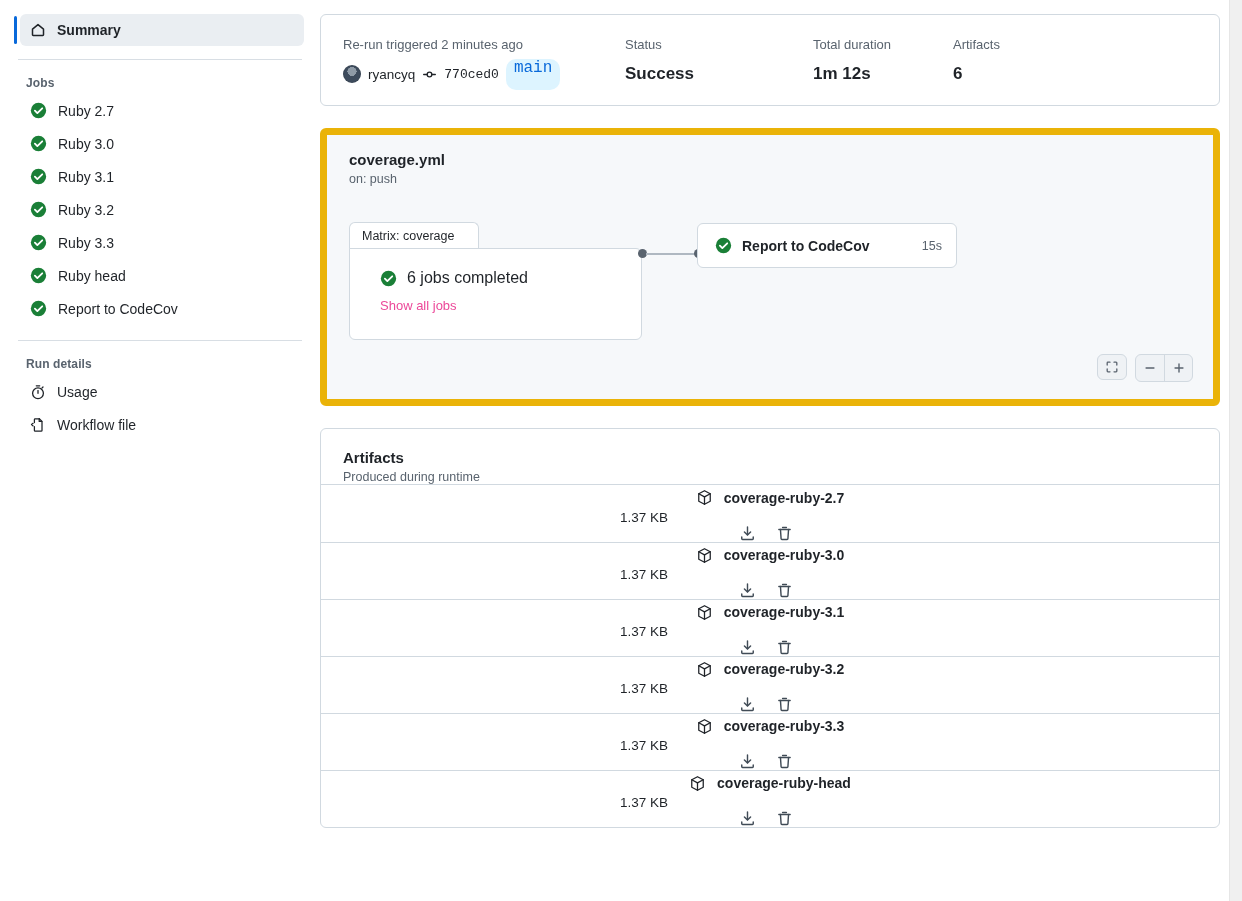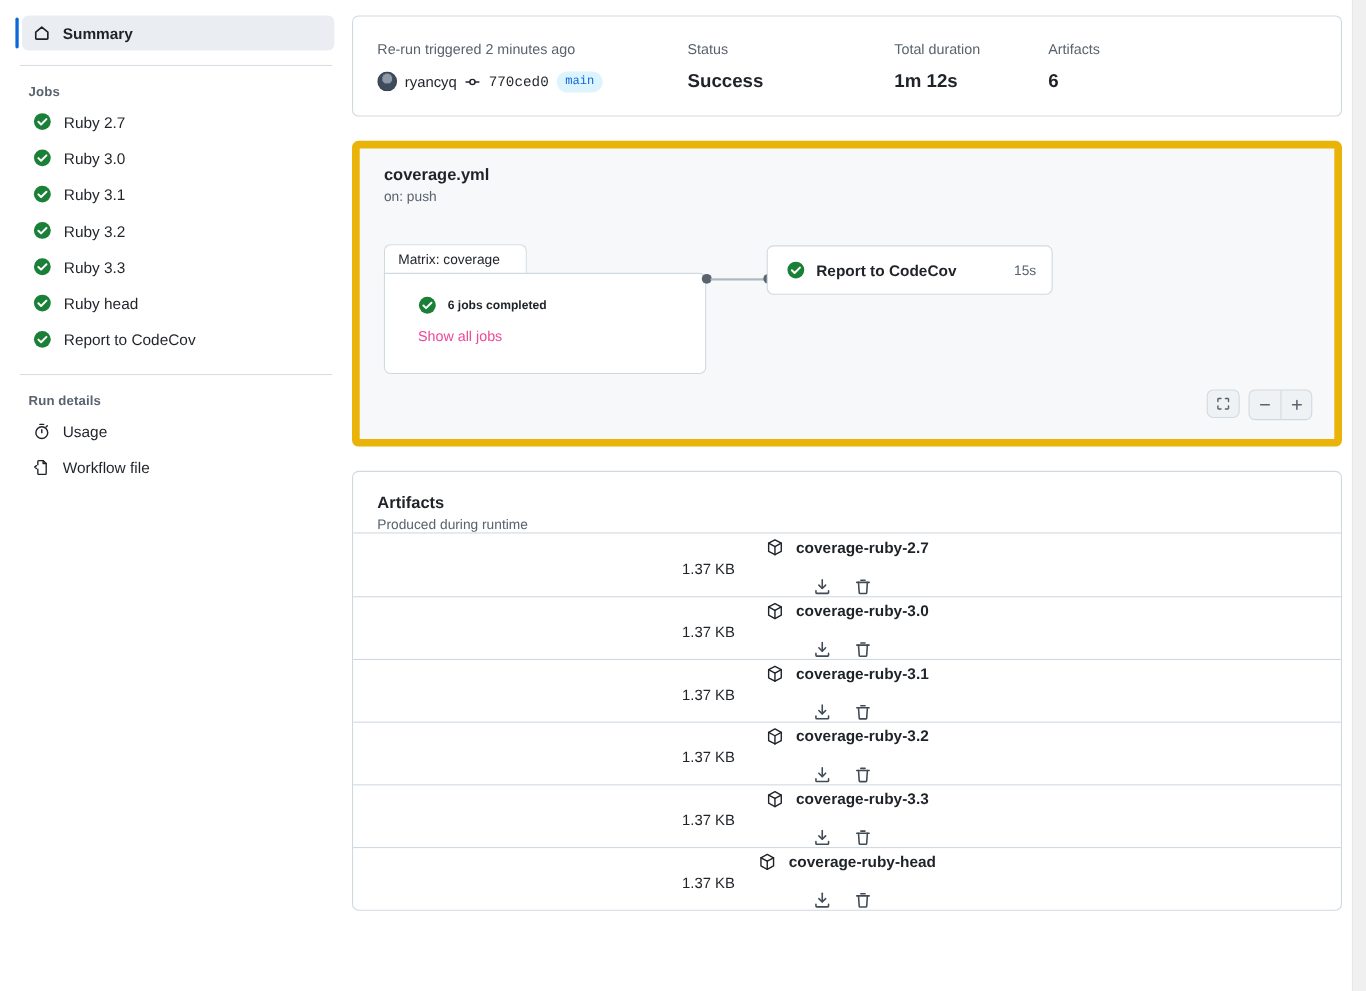--- a/index.html
+++ b/index.html
@@ -66,23 +66,23 @@
 
   .actor-line { display: flex; align-items: center; gap: 7px; height: 22px; }
   .avatar {
     width: 18px; height: 18px; border-radius: 50%;
     background: radial-gradient(circle at 50% 34%, #8e9aa6 0 34%, #3d4b5c 35% 100%);
     border: 1px solid rgba(0,0,0,.08); flex: 0 0 auto;
   }
   .actor-name { font-size: 13.5px; color: #1f2328; }
   .sha { font-size: 13px; color: #1f2328; font-family: "Liberation Mono", monospace; }
   .branch-badge {
-    font-family: "Liberation Mono", monospace; font-size: 11px;
+    font-family: "Liberation Mono", monospace; font-size: 16px;
     color: #0969da; background: #ddf4ff; border-radius: 10px;
-    padding: 1px 8px 2px 8px; line-height: 16px;
+    padding: 1px 8px 14px 8px; line-height: 16px;
   }
 
   
   .graph-card {
     position: relative; background: #f6f8fa; border: 7px solid #eab308;
     border-radius: 6px; height: 278px; margin-bottom: 22px; padding: 16px 22px;
     overflow: hidden;
   }
   .wf-name { font-size: 15px; font-weight: 700; color: #1f2328; }
   .wf-on { font-size: 12.5px; color: #59636e; margin-top: 4px; }
@@ -98,21 +98,21 @@
   }
   .matrix-tab-label { font-size: 12.5px; color: #1f2328; }
   .matrix-body {
     position: absolute; left: 0; top: 26px; width: 293px; height: 92px;
     background: #ffffff; border: 1px solid #d1d9e0; border-radius: 0 6px 6px 6px;
   }
   .matrix-jobs {
     position: absolute; left: 30px; top: 20px;
     display: flex; align-items: center; gap: 10px;
   }
-  .matrix-jobs-label { font-size: 11px; font-weight: 700; color: #1f2328; }
+  .matrix-jobs-label { font-size: 16px; font-weight: 400; color: #1f2328; }
   .show-all { position: absolute; left: 30px; top: 49px; font-size: 13px; color: #ec4899; }
 
   .port { position: absolute; width: 9px; height: 9px; border-radius: 50%; background: #59636e; }
   .edge { position: absolute; height: 2px; background: #afb8c1; }
 
   .codecov-node {
     position: absolute; left: 348px; top: 13px; width: 260px; height: 45px;
     background: #ffffff; border: 1px solid #d1d9e0; border-radius: 6px;
     display: flex; align-items: center; padding: 0 14px 0 17px;
   }

